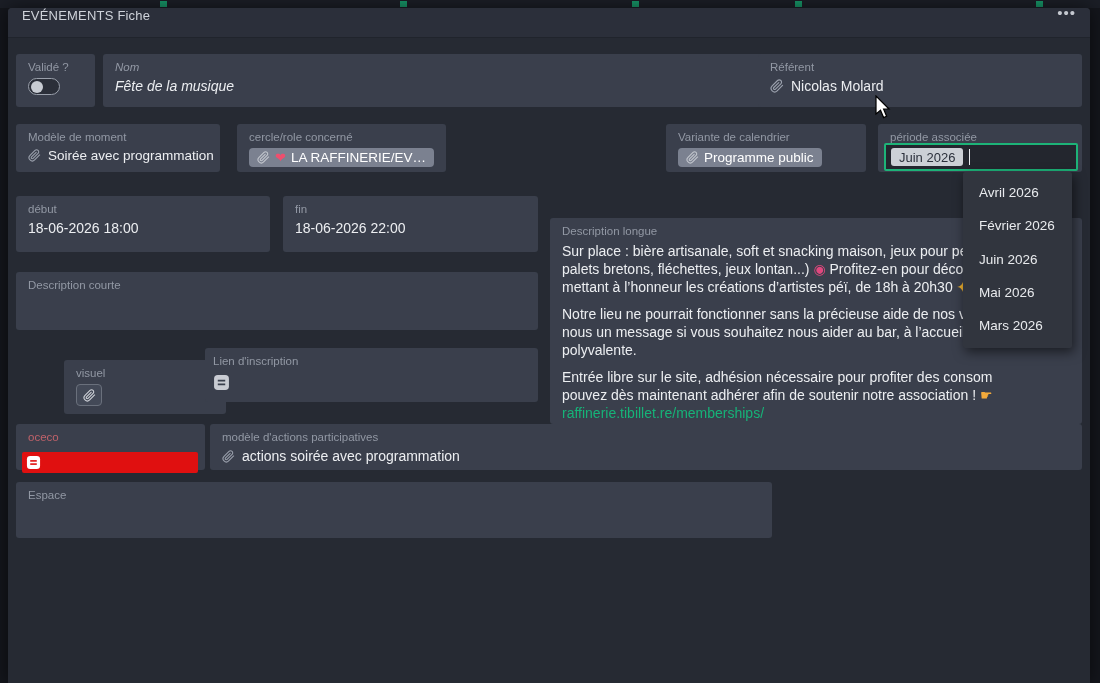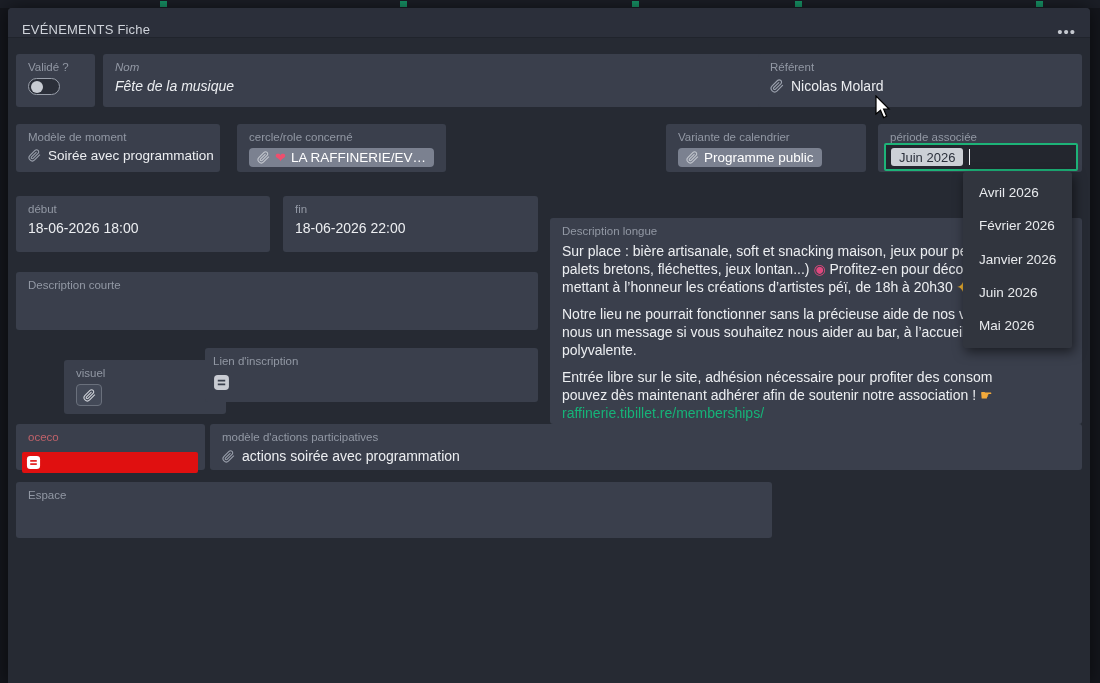--- a/index.html
+++ b/index.html
@@ -15,21 +15,21 @@
 
   .panel {
     position:absolute; left:8px; top:8px; width:1082px; height:675px;
     background:#262a33; border-radius:4px 4px 0 0;
     box-shadow:0 0 18px rgba(0,0,0,.55);
   }
   .panel-header {
     position:absolute; left:0; top:0; right:0; height:30px;
     background:#2b2f3a; border-bottom:1px solid #20242c;
     border-radius:4px 4px 0 0;
-    display:flex; align-items:flex-end; padding:0 14px;
+    display:flex; align-items:flex-start; padding:0 14px;
   }
   .panel-title { font-size:13px; color:#cfd3da; letter-spacing:.2px; }
   .menu-dots { margin-left:auto; color:#c4c8cf; font-size:15px; letter-spacing:1px; cursor:default; line-height:10px; }
 
   .box {
     position:absolute; background:#3a3f4c; border-radius:3px;
     padding:7px 12px; overflow:hidden;
   }
   .lbl { font-size:11.5px; color:#9298a4; margin-bottom:5px; white-space:nowrap; }
   .val { font-size:14px; color:#eceef1; white-space:nowrap; display:flex; align-items:center; gap:7px; }
@@ -267,23 +267,23 @@
   <div class="box" style="left:8px; top:474px; width:756px; height:56px;">
     <div class="lbl">Espace</div>
     <div class="val"></div>
   </div>
 
 
   <div class="dropdown">
     <div>
         <div class="dropdown-item">Avril 2026</div>
         <div class="dropdown-item">Février 2026</div>
-        <div class="dropdown-item">Janvier 2026</div>
         <div class="dropdown-item">Juin 2026</div>
         <div class="dropdown-item">Mai 2026</div>
+        <div class="dropdown-item">Mars 2026</div>
       </div>
   </div>
 
 </div>
 
 <div class="cursor-arrow">
   <svg width="18" height="26" viewBox="0 0 18 26">
       <path d="M1 1 L1 19 L5.5 15.2 L8.6 22.6 L11.6 21.2 L8.6 14 L14 14 Z" fill="#ffffff" stroke="#000000" stroke-width="1.2"></path>
     </svg>
 </div>

